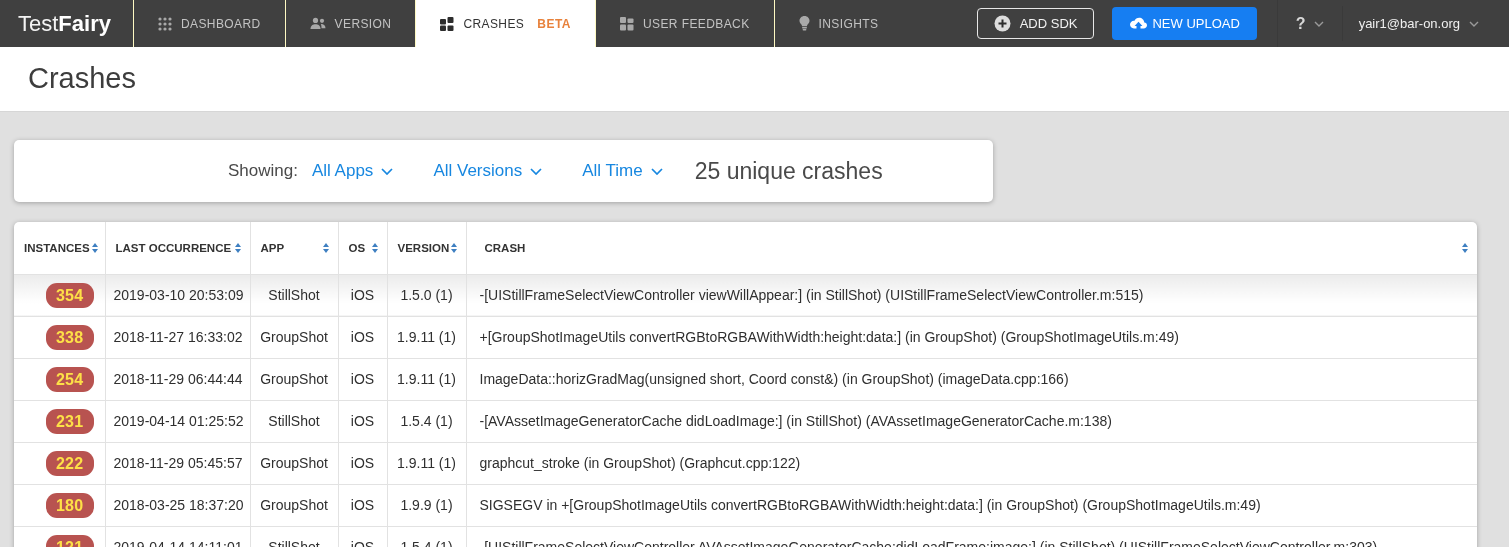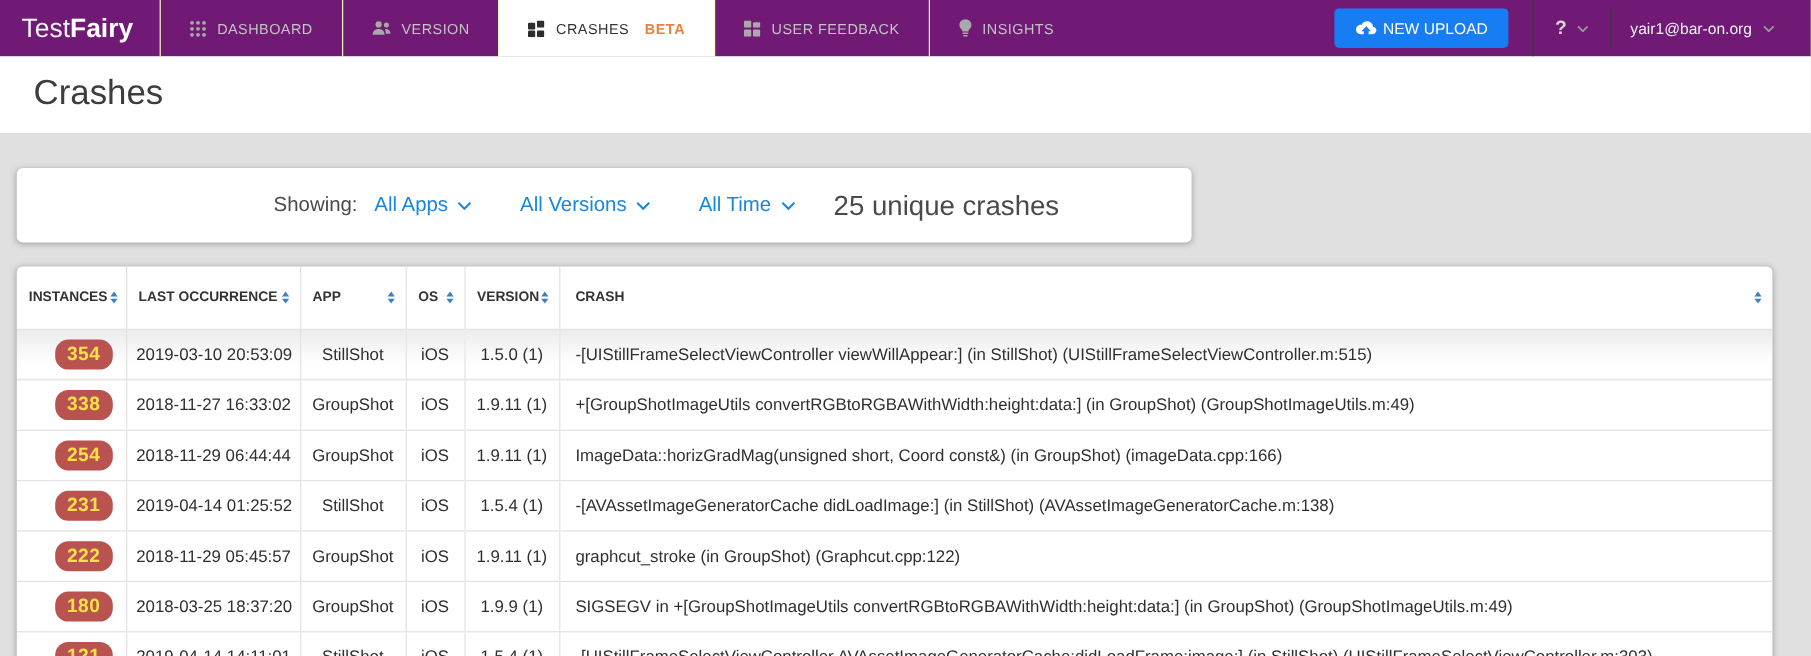--- a/index.html
+++ b/index.html
@@ -1,20 +1,20 @@
 <!DOCTYPE html>
 <html><head>
 <meta charset="utf-8">
 <style>
   * { margin:0; padding:0; box-sizing:border-box; }
   html,body { width:1509px; height:547px; overflow:hidden; background:#e0e0e0;
               font-family:"Liberation Sans", sans-serif; }
 
   
-  .topnav { display:flex; align-items:stretch; height:47px; background:#701a75; }
+  .topnav { display:flex; align-items:stretch; height:47px; background:#404040; }
   .logo { display:flex; align-items:center; padding:0 22px 0 18px; color:#fff; font-size:22px; }
   .logo .t1 { font-weight:400; color:#f4f4f4; }
   .logo .t2 { font-weight:700; }
   .nav-tab { display:flex; align-items:center; gap:9px; padding:0 24px;
              color:#c3c3c3; font-size:12px; letter-spacing:.4px; cursor:pointer;
              border-left:1px solid #fef9c3; }
   .nav-tab:last-of-type { border-right:1px solid #3a3a3a; }
   .nav-tab .ico { display:flex; align-items:center; color:#a9a9a9; }
   .nav-tab.active { background:#ffffff; color:#333; }
   .nav-tab.active .ico { color:#2d2d2d; }
@@ -49,21 +49,21 @@
   .summary { color:#4a4a4a; font-size:23px; margin-left:-8px; }
 
   
   .table-card { margin:20px 32px 0 14px; background:#fff; border-radius:5px 5px 0 0;
                 box-shadow:0 1px 5px rgba(0,0,0,.28); overflow:hidden; }
   table { width:100%; border-collapse:collapse; table-layout:fixed; }
   col.c1{width:91px} col.c2{width:145px} col.c3{width:88px} col.c4{width:49px} col.c5{width:79px}
   th { height:52px; font-size:11.5px; font-weight:700; color:#333; text-align:left;
        padding:0 9px 0 10px; border-right:1px solid #e2e2e2; cursor:pointer;
        white-space:nowrap; }
-  th:last-child { border-right:none; padding-left:13px; }
+  th:last-child { border-right:none; padding-left:18px; }
   th .th-inner { display:flex; align-items:center; justify-content:space-between; gap:2px; }
   .sort { display:inline-flex; flex-direction:column; align-items:center; flex:none; }
   .sort i { display:block; width:0; height:0; border-left:3.5px solid transparent;
             border-right:3.5px solid transparent; }
   .sort .up { border-bottom:4.5px solid #3e7fc1; }
   .sort .dn { border-top:4.5px solid #3e7fc1; margin-top:2px; }
   td { height:42px; font-size:14px; color:#2f2f2f; border-top:1px solid #e2e2e2;
        border-right:1px solid #e2e2e2; padding:0 8px; white-space:nowrap; overflow:hidden; }
   td:last-child { border-right:none; }
   tbody tr { cursor:pointer; background:#fff; }
@@ -145,20 +145,29 @@
         <rect x="3" y="11" width="5" height="1.4" rx="0.7"></rect>
         <rect x="3.6" y="13.1" width="3.8" height="1.4" rx="0.7"></rect>
       </svg>
     </span>
     <span>INSIGHTS</span>
   </div>
 
   <div class="nav-spacer"></div>
 
   <div class="nav-right">
+    <button class="btn-addsdk">
+      <span>
+        <svg width="17" height="17" viewBox="0 0 17 17">
+          <circle cx="8.5" cy="8.5" r="8" fill="#dedede"></circle>
+          <path d="M8.5 4.5 V12.5 M4.5 8.5 H12.5" stroke="#2d2d2d" stroke-width="2"></path>
+        </svg>
+      </span>
+      <span>ADD SDK</span>
+    </button>
 
     <button class="btn-upload">
       <span>
         <svg width="19" height="14" viewBox="0 0 19 14" fill="#fff">
           <path d="M15.3 5.6 C15.1 2.9 12.9 0.8 10.2 0.8 C8.1 0.8 6.3 2 5.5 3.8 C5.3 3.8 5.1 3.7 4.9 3.7 C2.7 3.7 1 5.5 1 7.6 C1 9.8 2.7 11.5 4.9 11.5 L7.5 11.5 L7.5 9 L5.6 9 L9.5 4.8 L13.4 9 L11.5 9 L11.5 11.5 L14.6 11.5 C16.5 11.5 18 10 18 8.2 C18 6.8 16.9 5.8 15.3 5.6 Z"></path>
         </svg>
       </span>
       <span>NEW UPLOAD</span>
     </button>
 

